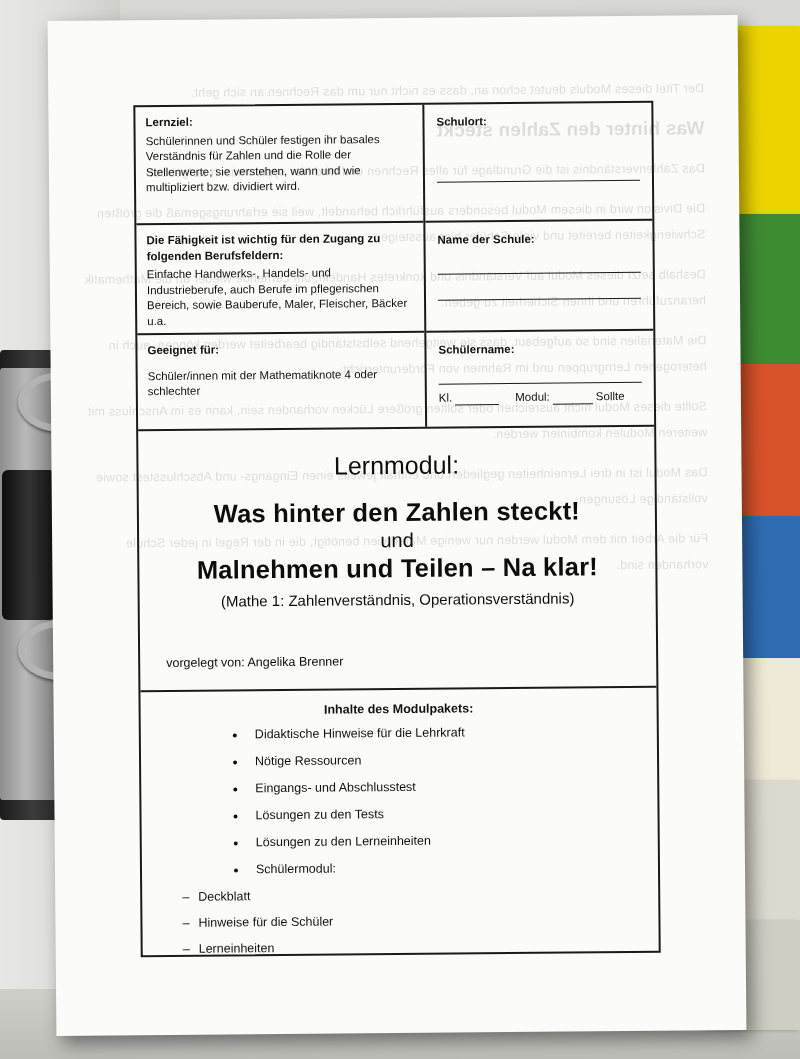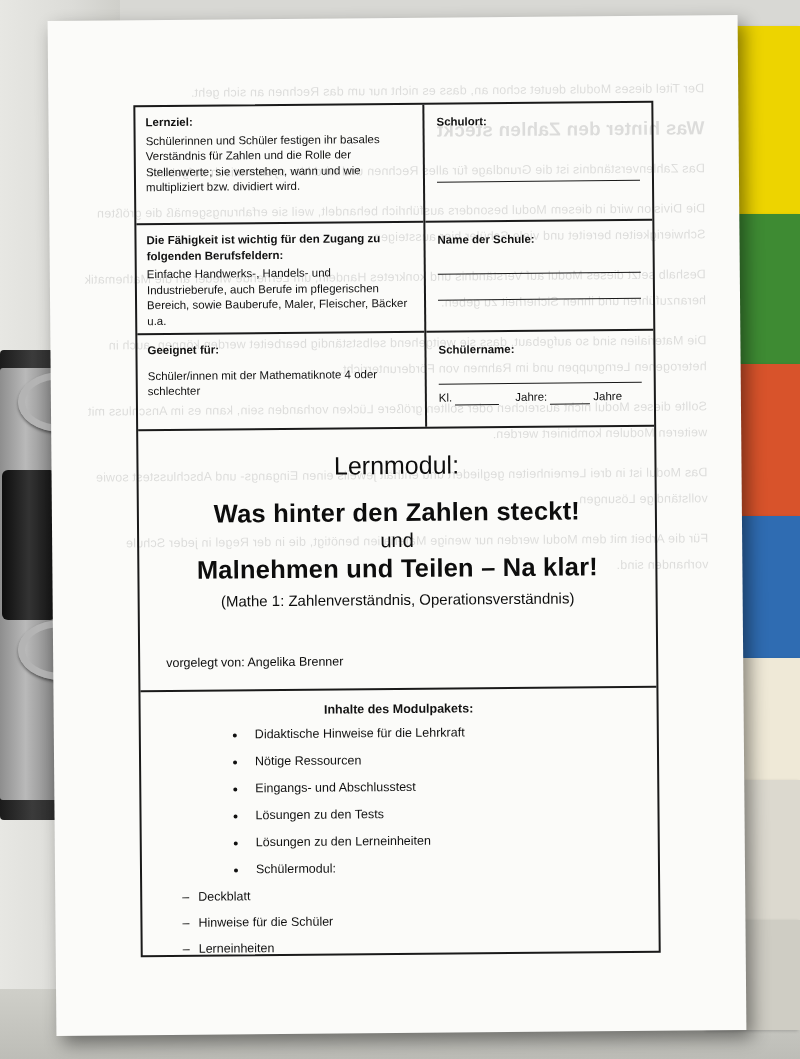--- a/index.html
+++ b/index.html
@@ -309,23 +309,23 @@
             <div class="ruleline sp"></div>
             <div class="ruleline sp"></div>
           </div>
           <div class="cellR" style="height:94px;">
             <div class="hd">Schülername:</div>
             <div class="ruleline sp"></div>
             <div class="klline">
               <span>Kl.</span>
               <span class="blank-s"></span>
               <span style="width:10px;"></span>
-              <span>Jahre:</span>
+              <span>Modul:</span>
               <span class="blank-m"></span>
-              <span>Jahre</span>
+              <span>Sollte</span>
             </div>
           </div>
         </div>
       </div>
 
       <div class="title-block">
         <div class="t-lernmodul">Lernmodul:</div>
         <div class="t-main1">Was hinter den Zahlen steckt!</div>
         <div class="t-und">und</div>
         <div class="t-main2">Malnehmen und Teilen – Na klar!</div>

